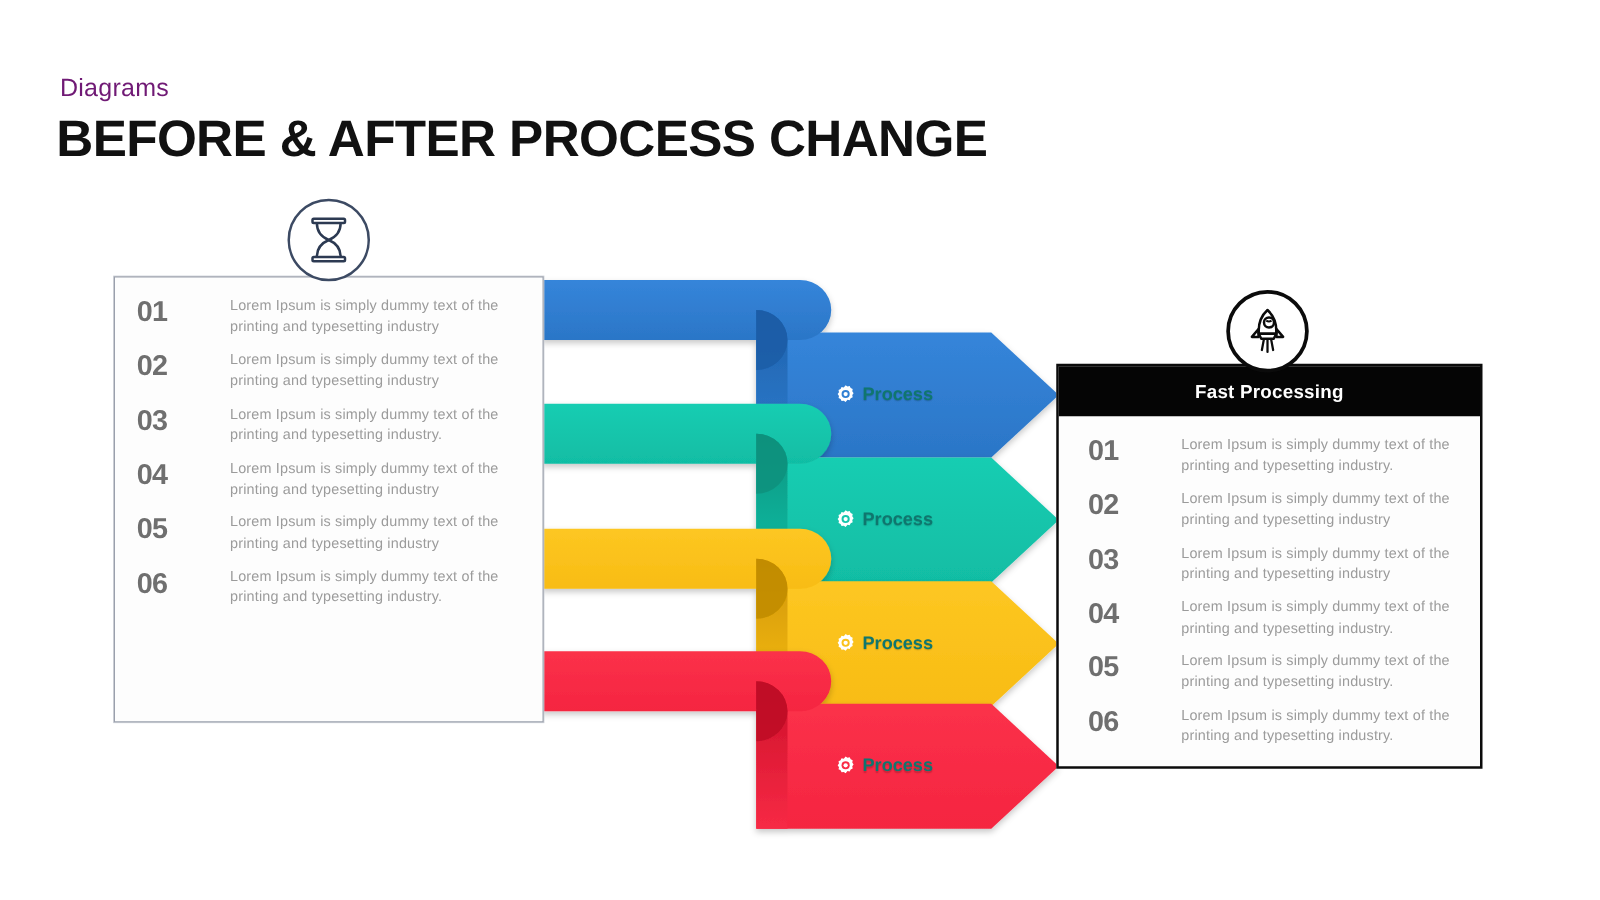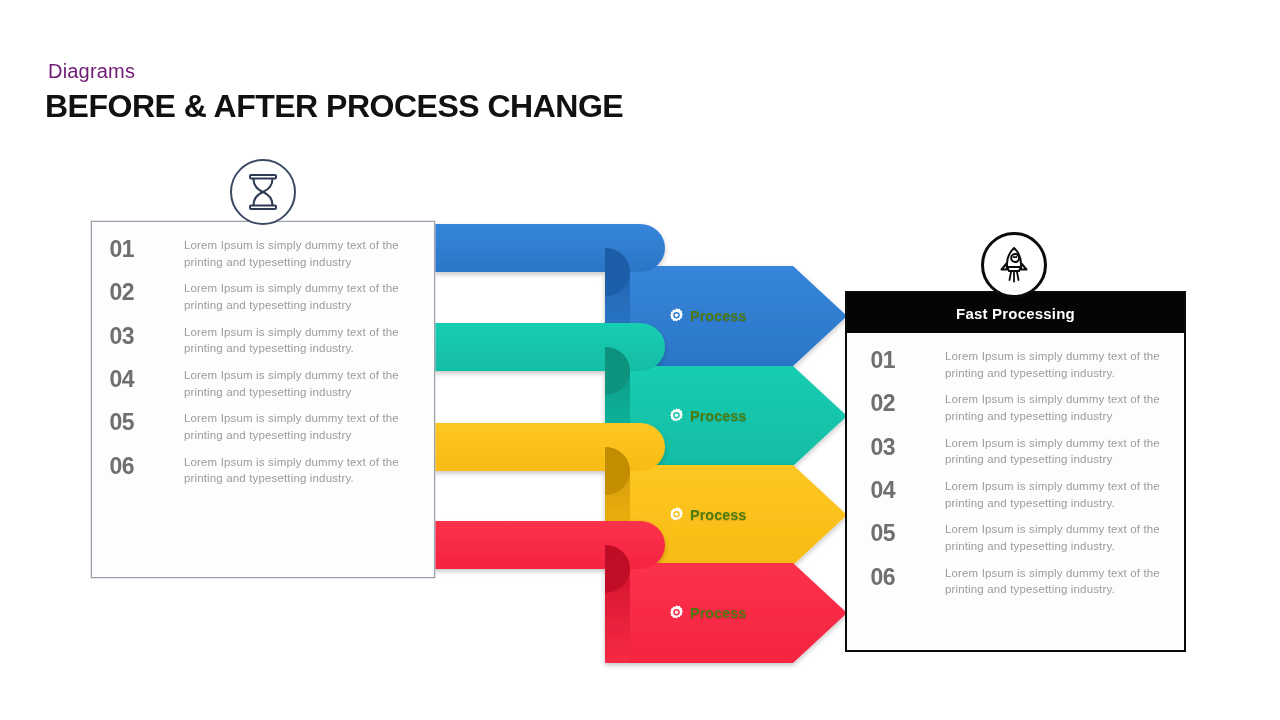--- a/index.html
+++ b/index.html
@@ -6,21 +6,21 @@
   html,body { width:1280px; height:720px; background:#ffffff; overflow:hidden; }
   body { font-family:"Liberation Sans", sans-serif; position:relative; }
 
   
   #kicker{
     position:absolute; left:48px; top:60px;
     font-size:20px; color:#701a75; letter-spacing:.2px;
   }
   #title{
     position:absolute; left:45px; top:88px;
-    font-size:32px; font-weight:bold; color:#111111;
+    font-size:41px; font-weight:bold; color:#111111;
     letter-spacing:-.5px; white-space:nowrap;text-align:right;
   }
 
   
   .panel{ position:absolute; background:#fdfdfd; }
   .panel-head{
     height:38px; display:flex; align-items:center; justify-content:center;
     font-size:15px; font-weight:bold; color:#ffffff; letter-spacing:.2px;
   }
   .panel-body{ padding:10px 0 8px 0; }
@@ -37,39 +37,39 @@
 
   
   #left-panel{
     left:91px; top:221px; width:344px; height:357px;
     border:1.5px solid #9aa0ac; box-shadow:0 0 0 .5px #c8ccd4;
   }
   #left-panel .panel-head{ background:#46536f; }
 
   
   #right-panel{
-    left:845px; top:291px; width:341px; height:361px;
+    left:845px; top:291px; width:341px; height:324px;
     border:2px solid #0b0b0b;
   }
   #right-panel .panel-head{ background:#050505; height:40px; }
   #right-panel .row-num{ flex:0 0 60px; }
 
   
   .badge{
     position:absolute; width:66px; height:66px; border-radius:50%;
     background:#ffffff; display:flex; align-items:center; justify-content:center;
   }
   #badge-left{ left:230px; top:159px; border:2.5px solid #3c4a63; }
   #badge-right{ left:981px; top:232px; border:3px solid #0b0b0b; }
 
   
   #ribbons{ position:absolute; left:0; top:0; width:1280px; height:720px; }
   .proc-label{
     position:absolute; display:flex; align-items:center; gap:5px;
-    font-size:14.5px; font-weight:bold; color:#4d7c0f;
+    font-size:14.5px; font-weight:bold; color:#0f766e;
     text-shadow:0 1px 1px rgba(0,0,0,.18); white-space:nowrap;
   }
 </style>
 </head>
 <body>
 
 <div id="kicker">Diagrams</div>
 <div id="title">BEFORE &amp; AFTER PROCESS CHANGE</div>
 
 <svg id="ribbons" viewBox="0 0 1280 720" xmlns="http://www.w3.org/2000/svg">

